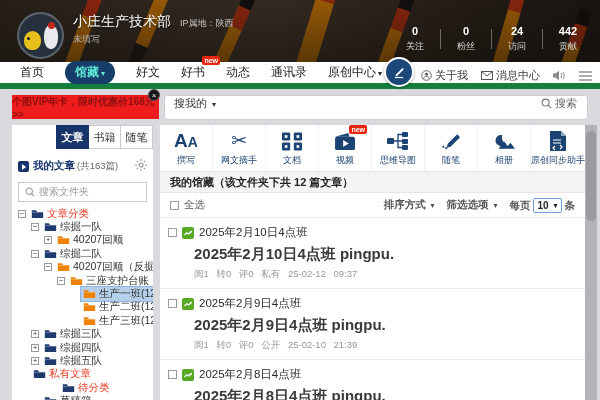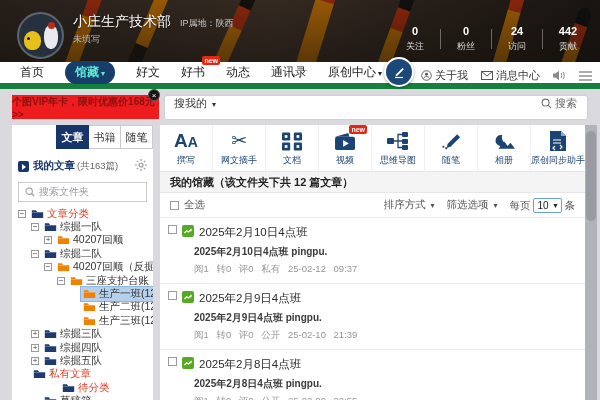--- a/index.html
+++ b/index.html
@@ -87,29 +87,29 @@
   .ticon-label{font-size:9px;color:#1c4473;margin-top:1px;white-space:nowrap;}
   .ticon-item .badge-new{top:0;right:4px;}
   .aa{font-weight:bold;font-size:19px;line-height:19px;color:#1c4473;}
   .aa i{font-style:normal;font-size:14px;}
   .uico{font-size:19px;line-height:20px;}
   .band{height:22px;background:#f4f4f5;border-top:1px solid #e6e6e8;border-bottom:1px solid #e6e6e8;
     font-size:11px;font-weight:bold;color:#222;line-height:21px;padding-left:10px;}
   .listbar{height:24px;display:flex;align-items:center;padding:0 10px;font-size:10.5px;color:#555;}
   .cb{width:9px;height:9px;border:1px solid #9a9aa0;background:#fff;flex:none;cursor:pointer;}
   .lb-left{display:flex;align-items:center;gap:5px;}
-  .lb-right{margin-left:auto;display:flex;align-items:center;gap:12px;}
+  .lb-right{margin-left:auto;display:flex;align-items:center;gap:12px;font-weight:bold;}
   .dd{cursor:pointer;white-space:nowrap;}
   .pp-select{border:1px solid #6aa1d8;border-radius:2px;font-size:10px;color:#222;padding:1px 3px;
     display:inline-flex;align-items:center;gap:3px;cursor:pointer;background:#fff;}
   .articles{border-top:1px solid #ececee;}
   .article{padding:7px 8px 7px 8px;border-bottom:1px solid #ececee;}
-  .a-row{display:flex;gap:5px;}
+  .a-row{display:flex;align-items:center;gap:5px;}
   .a-title{font-size:11.5px;color:#2b2b2b;font-weight:500;cursor:pointer;}
-  .a-snippet{font-size:10px;color:#3a3a3a;font-weight:600;margin:5px 0 0 26px;}
+  .a-snippet{font-size:15px;color:#3a3a3a;font-weight:600;margin:5px 0 0 26px;}
   .a-meta{font-size:9.5px;color:#979797;margin:4px 0 0 26px;word-spacing:5px;}
   .scrollstrip{position:absolute;left:585px;top:125px;width:12px;height:275px;background:#b2b2ba;}
   .scrollthumb{position:absolute;left:1px;top:6px;width:10px;height:90px;background:#9a9aa3;border-radius:5px;}
 </style>
 </head>
 <body>
 
 <div class="hero">
   <div class="pencil" style="left:70px;top:-25px;transform:rotate(20deg);"></div>
   <div class="pencil" style="left:148px;top:-60px;transform:rotate(23deg);"></div>

